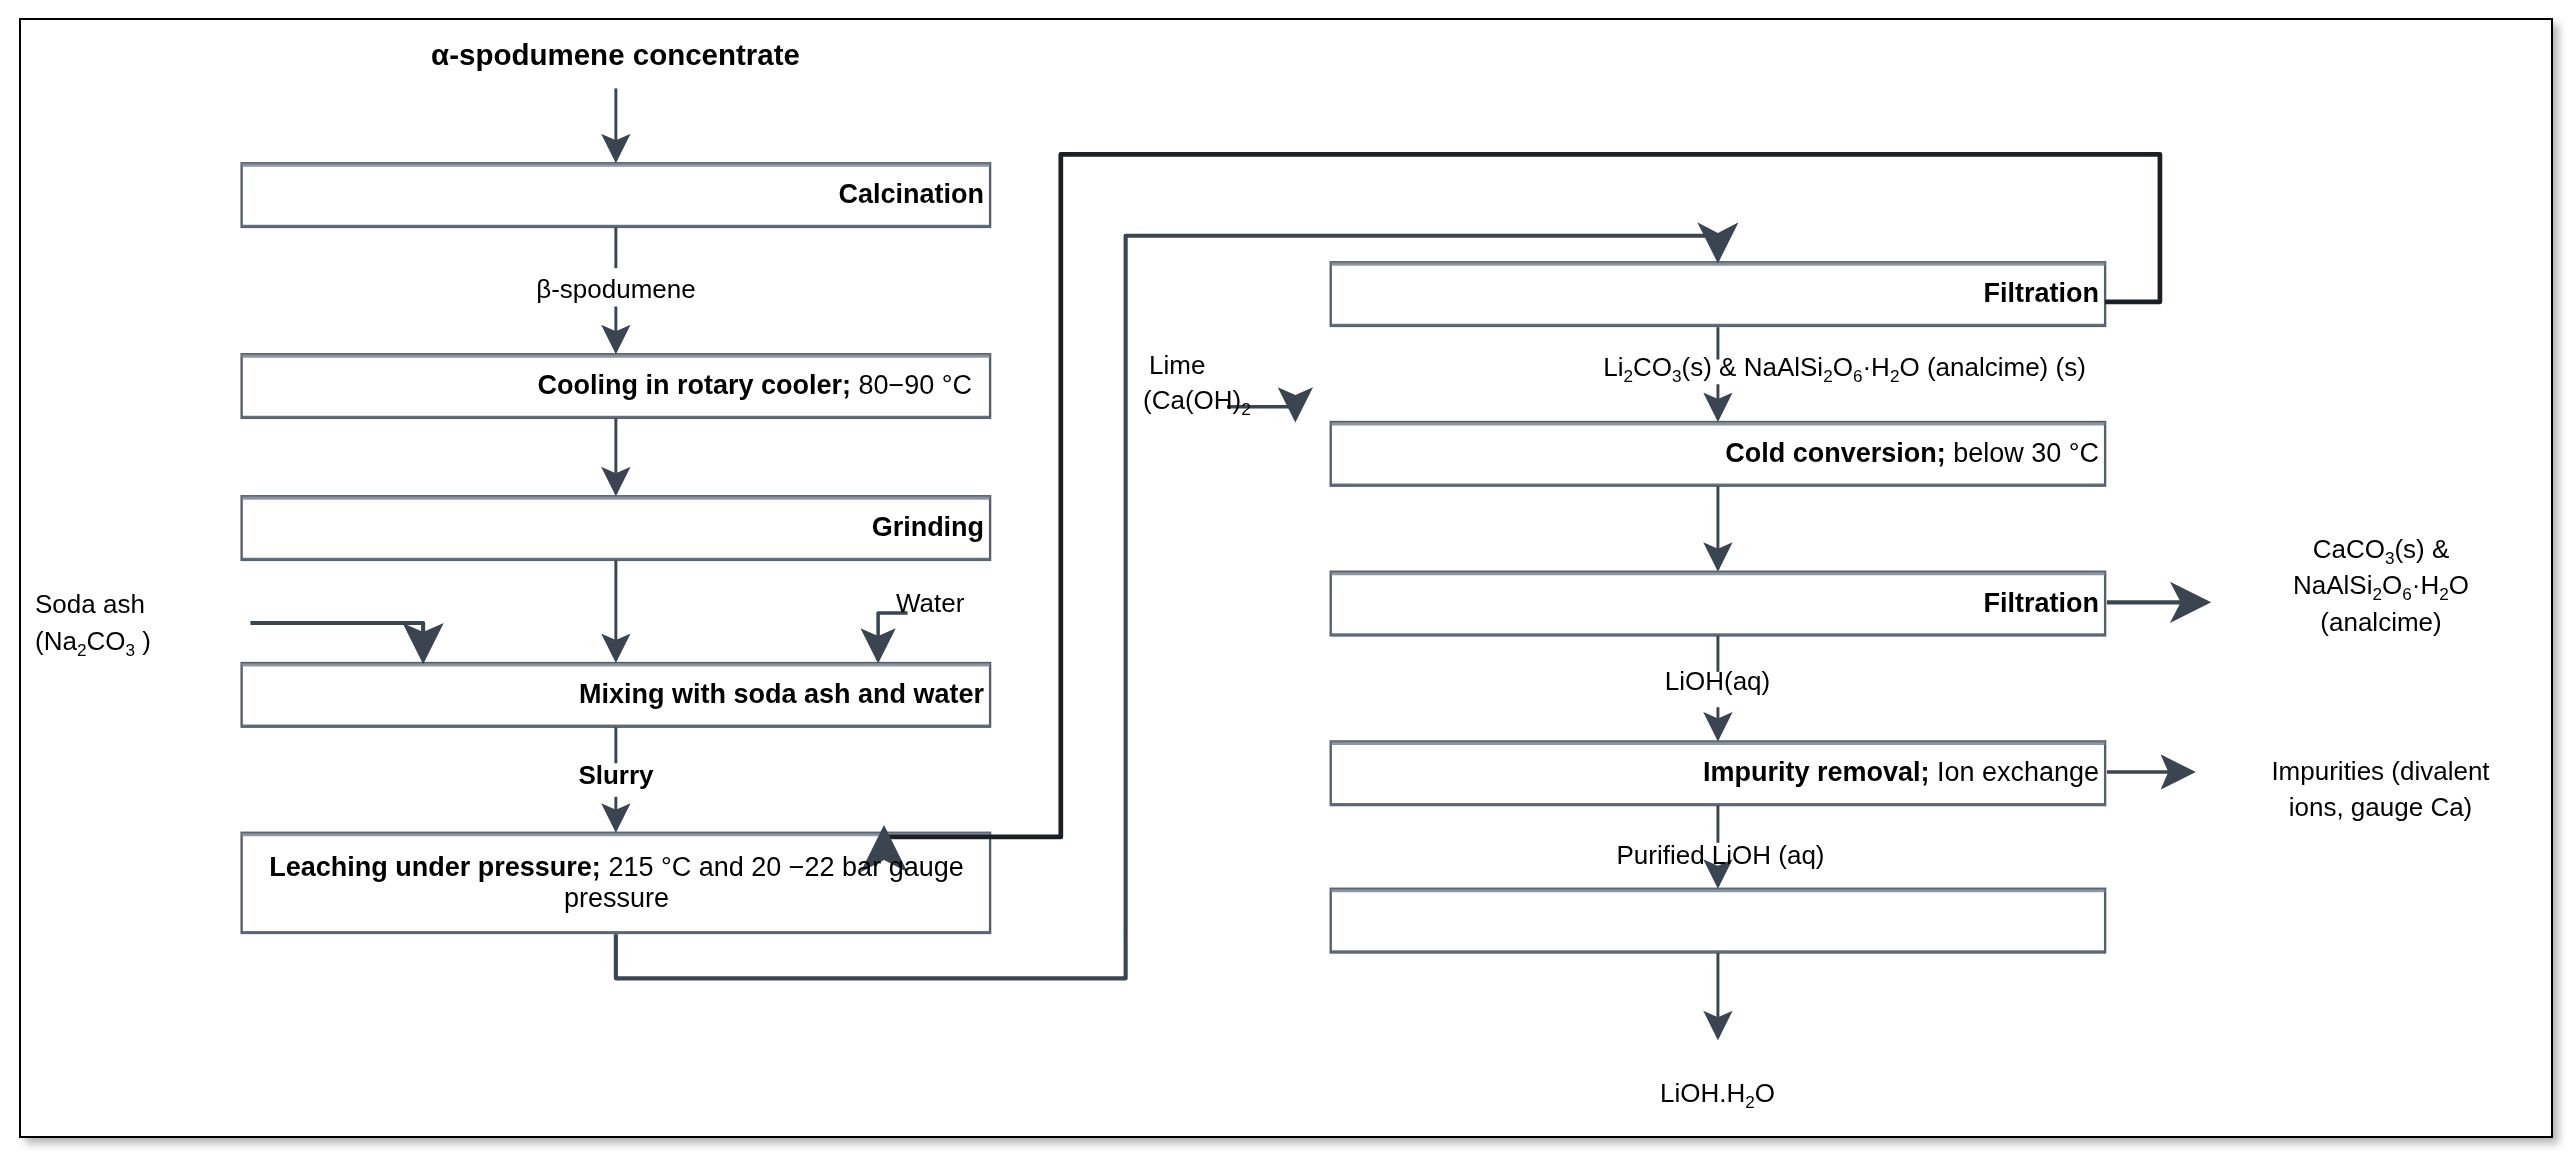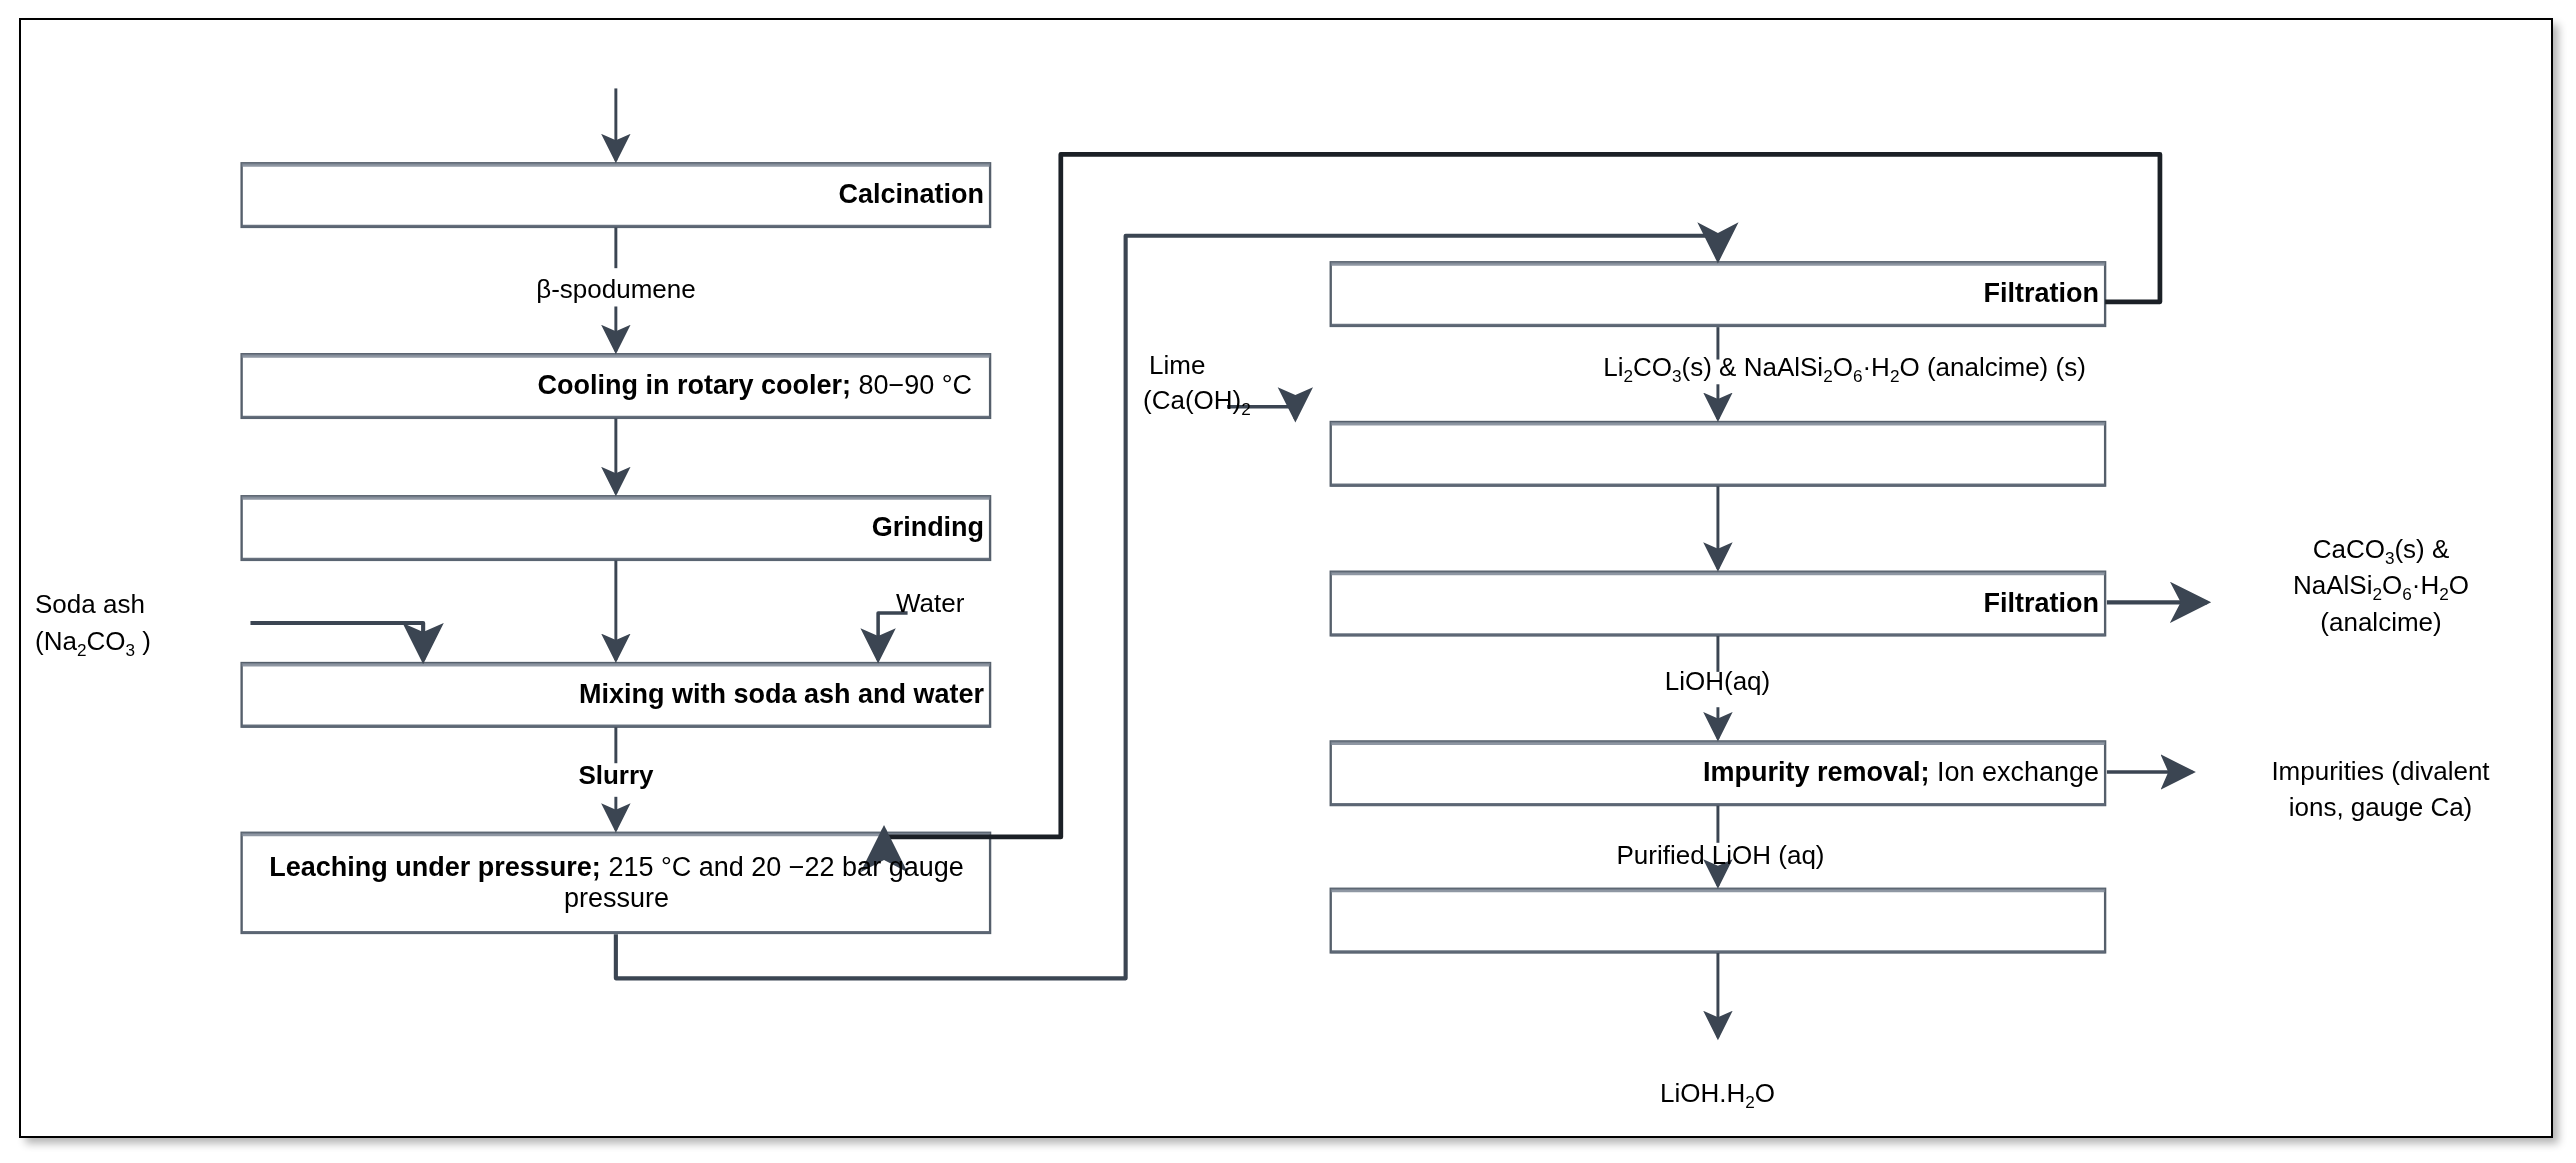--- a/index.html
+++ b/index.html
@@ -152,30 +152,34 @@
   </div>
 
   <div class="boxlabel" style="left:248px;top:833px;width:737px;height:100px;">
     <span><b>Leaching under pressure;</b><span class="norm">  215 °C and 20 −22 bar gauge pressure</span></span>
   </div>
 
   <div class="boxlabel" style="left:1331px;top:262px;width:774px;height:64px;">
     <b>Filtration</b>
   </div>
 
+  <div class="boxlabel" style="left:1331px;top:422px;width:774px;height:64px;">
+    <span><b>Cold conversion;</b><span class="norm"> below 30 °C</span></span>
+  </div>
 
   <div class="boxlabel" style="left:1331px;top:572px;width:774px;height:64px;">
     <b>Filtration</b>
   </div>
 
   <div class="boxlabel" style="left:1331px;top:741px;width:774px;height:64px;">
     <span><b>Impurity removal;</b><span class="norm"> Ion exchange</span></span>
   </div>
 
 
+  <div class="flabel bold" style="left:321px;top:38px;width:589px;font-size:29.5px;">α-spodumene concentrate</div>
 
   <div class="flabel" style="left:439px;top:274px;width:354px;">β-spodumene</div>
 
   <div class="flabel" style="left:35px;top:589px;width:194px;text-align:left;">Soda ash</div>
   <div class="flabel" style="left:35px;top:626px;width:236px;text-align:left;">(Na<sub>2</sub>CO<sub>3</sub> )</div>
 
   <div class="flabel" style="left:896px;top:588px;width:177px;text-align:left;">Water</div>
 
   <div class="flabel bold" style="left:498px;top:760px;width:236px;">Slurry</div>
 

